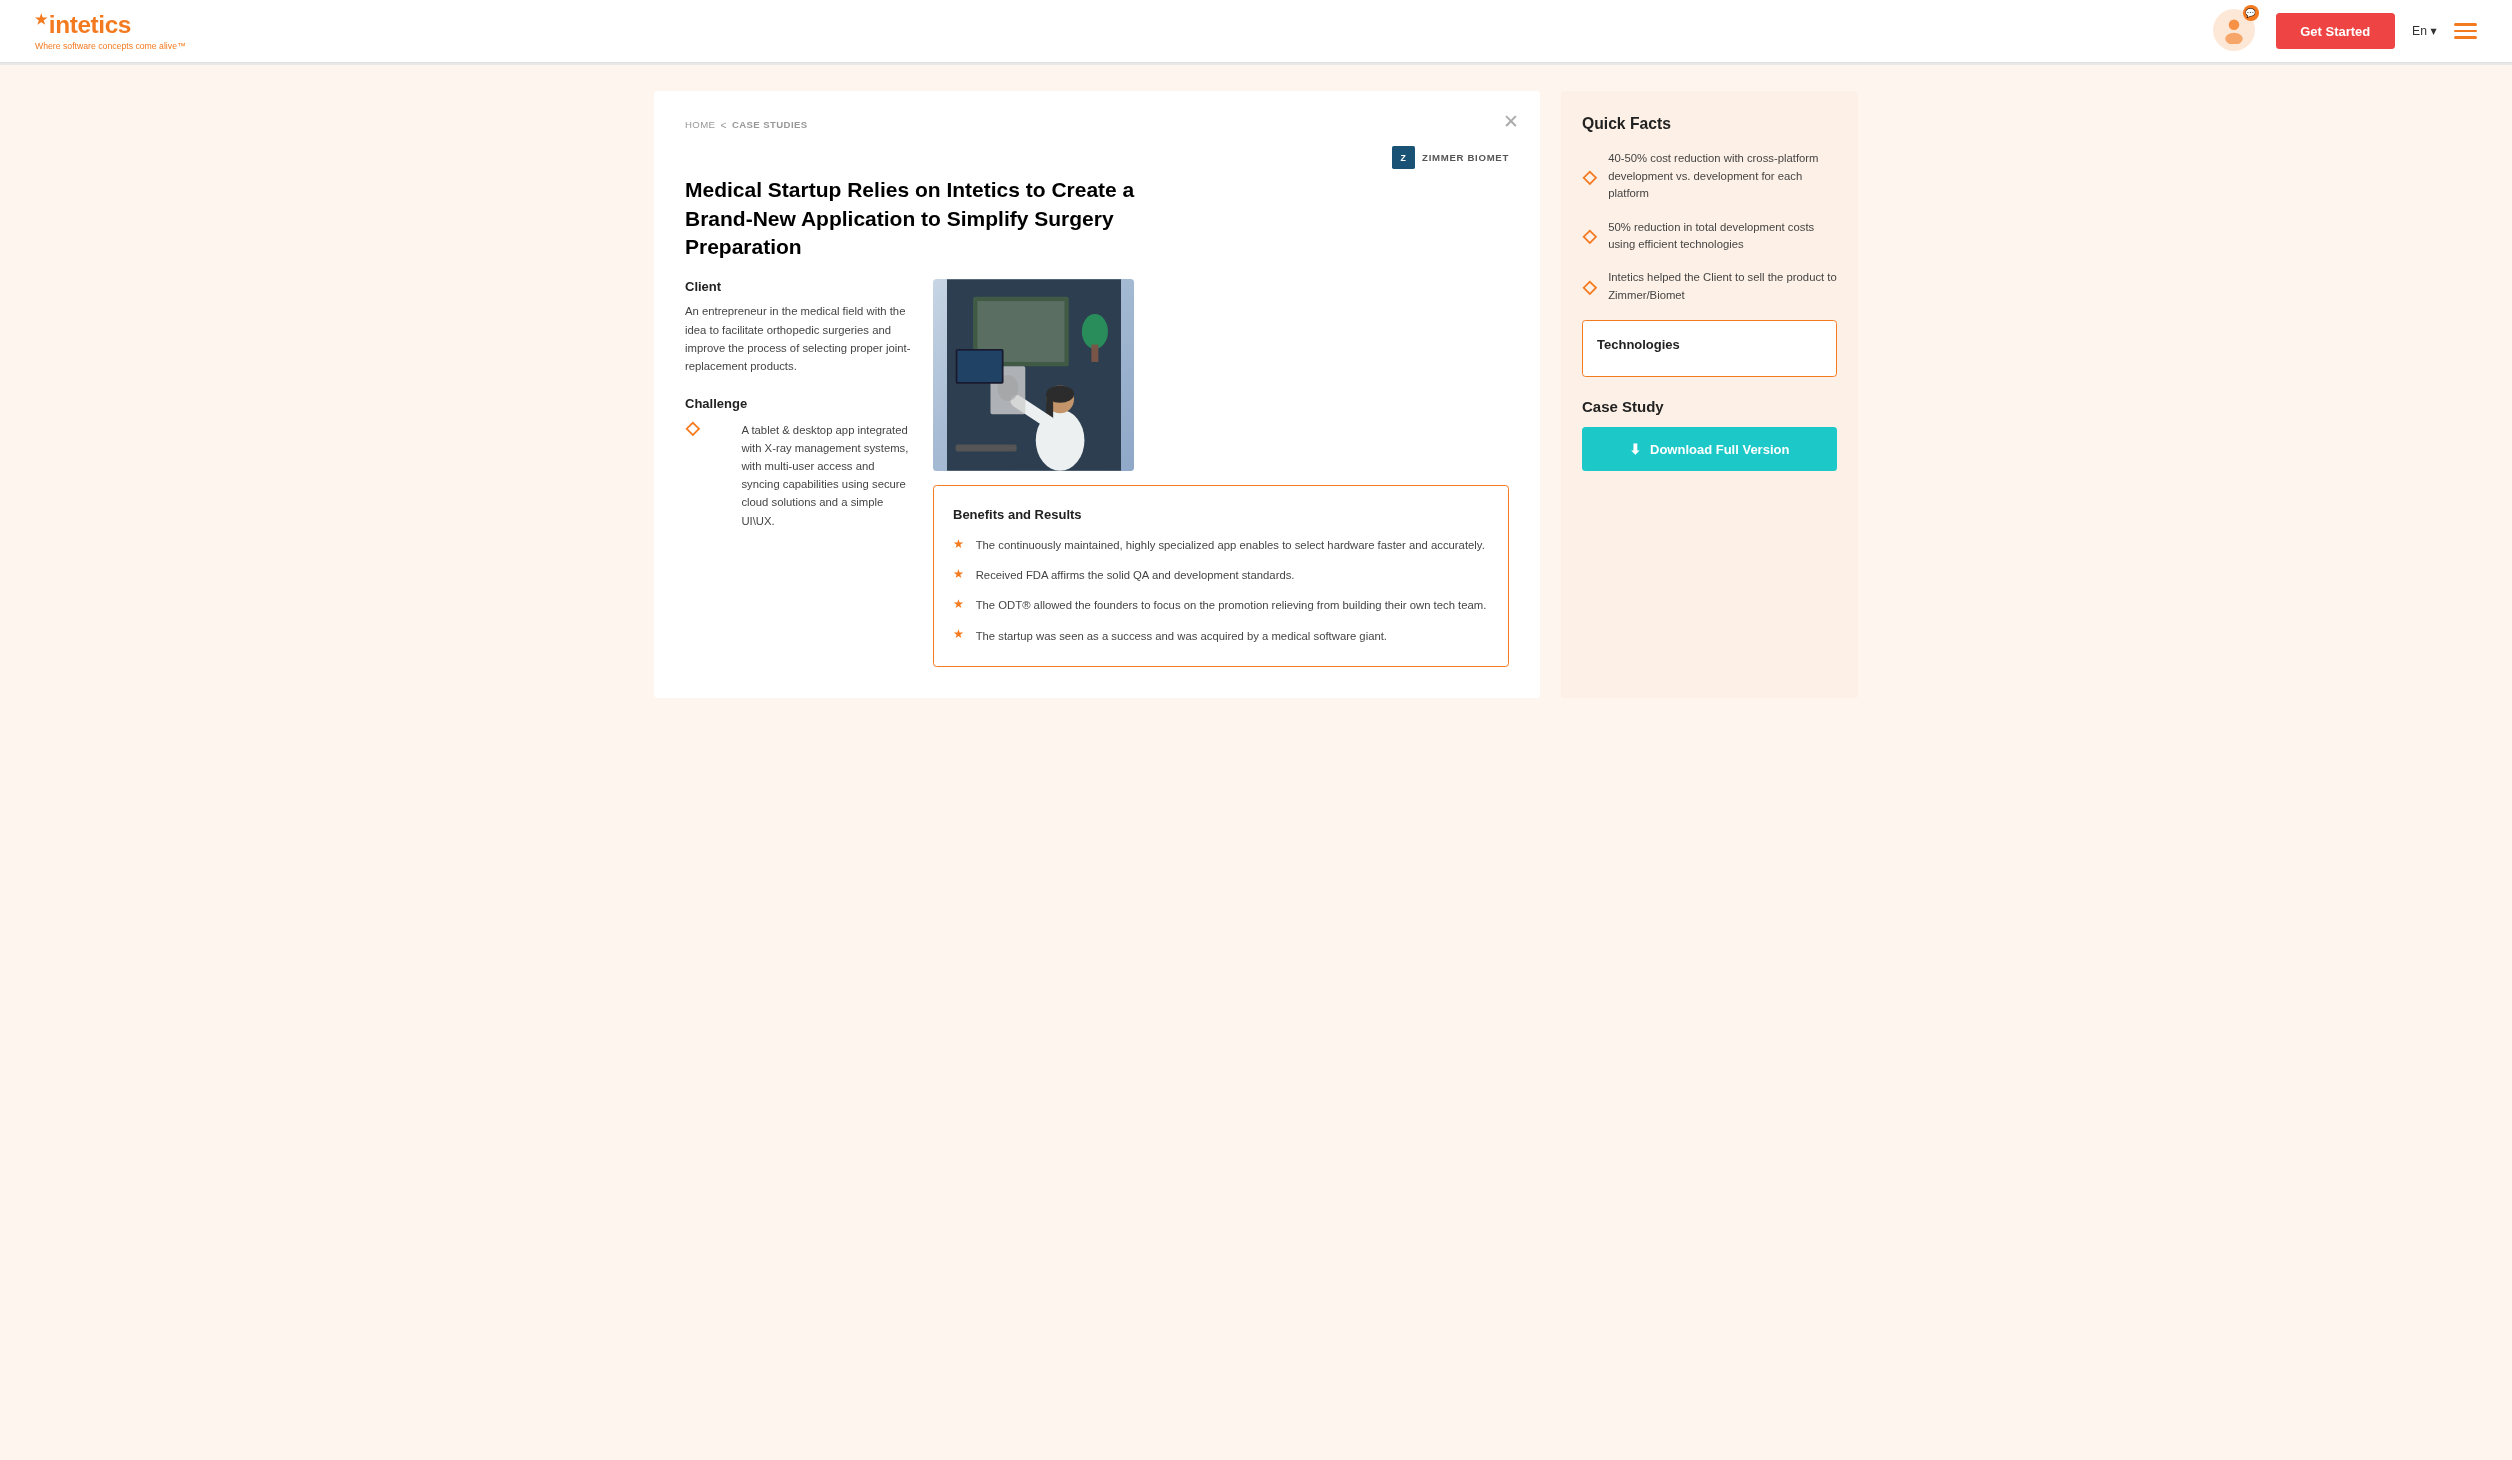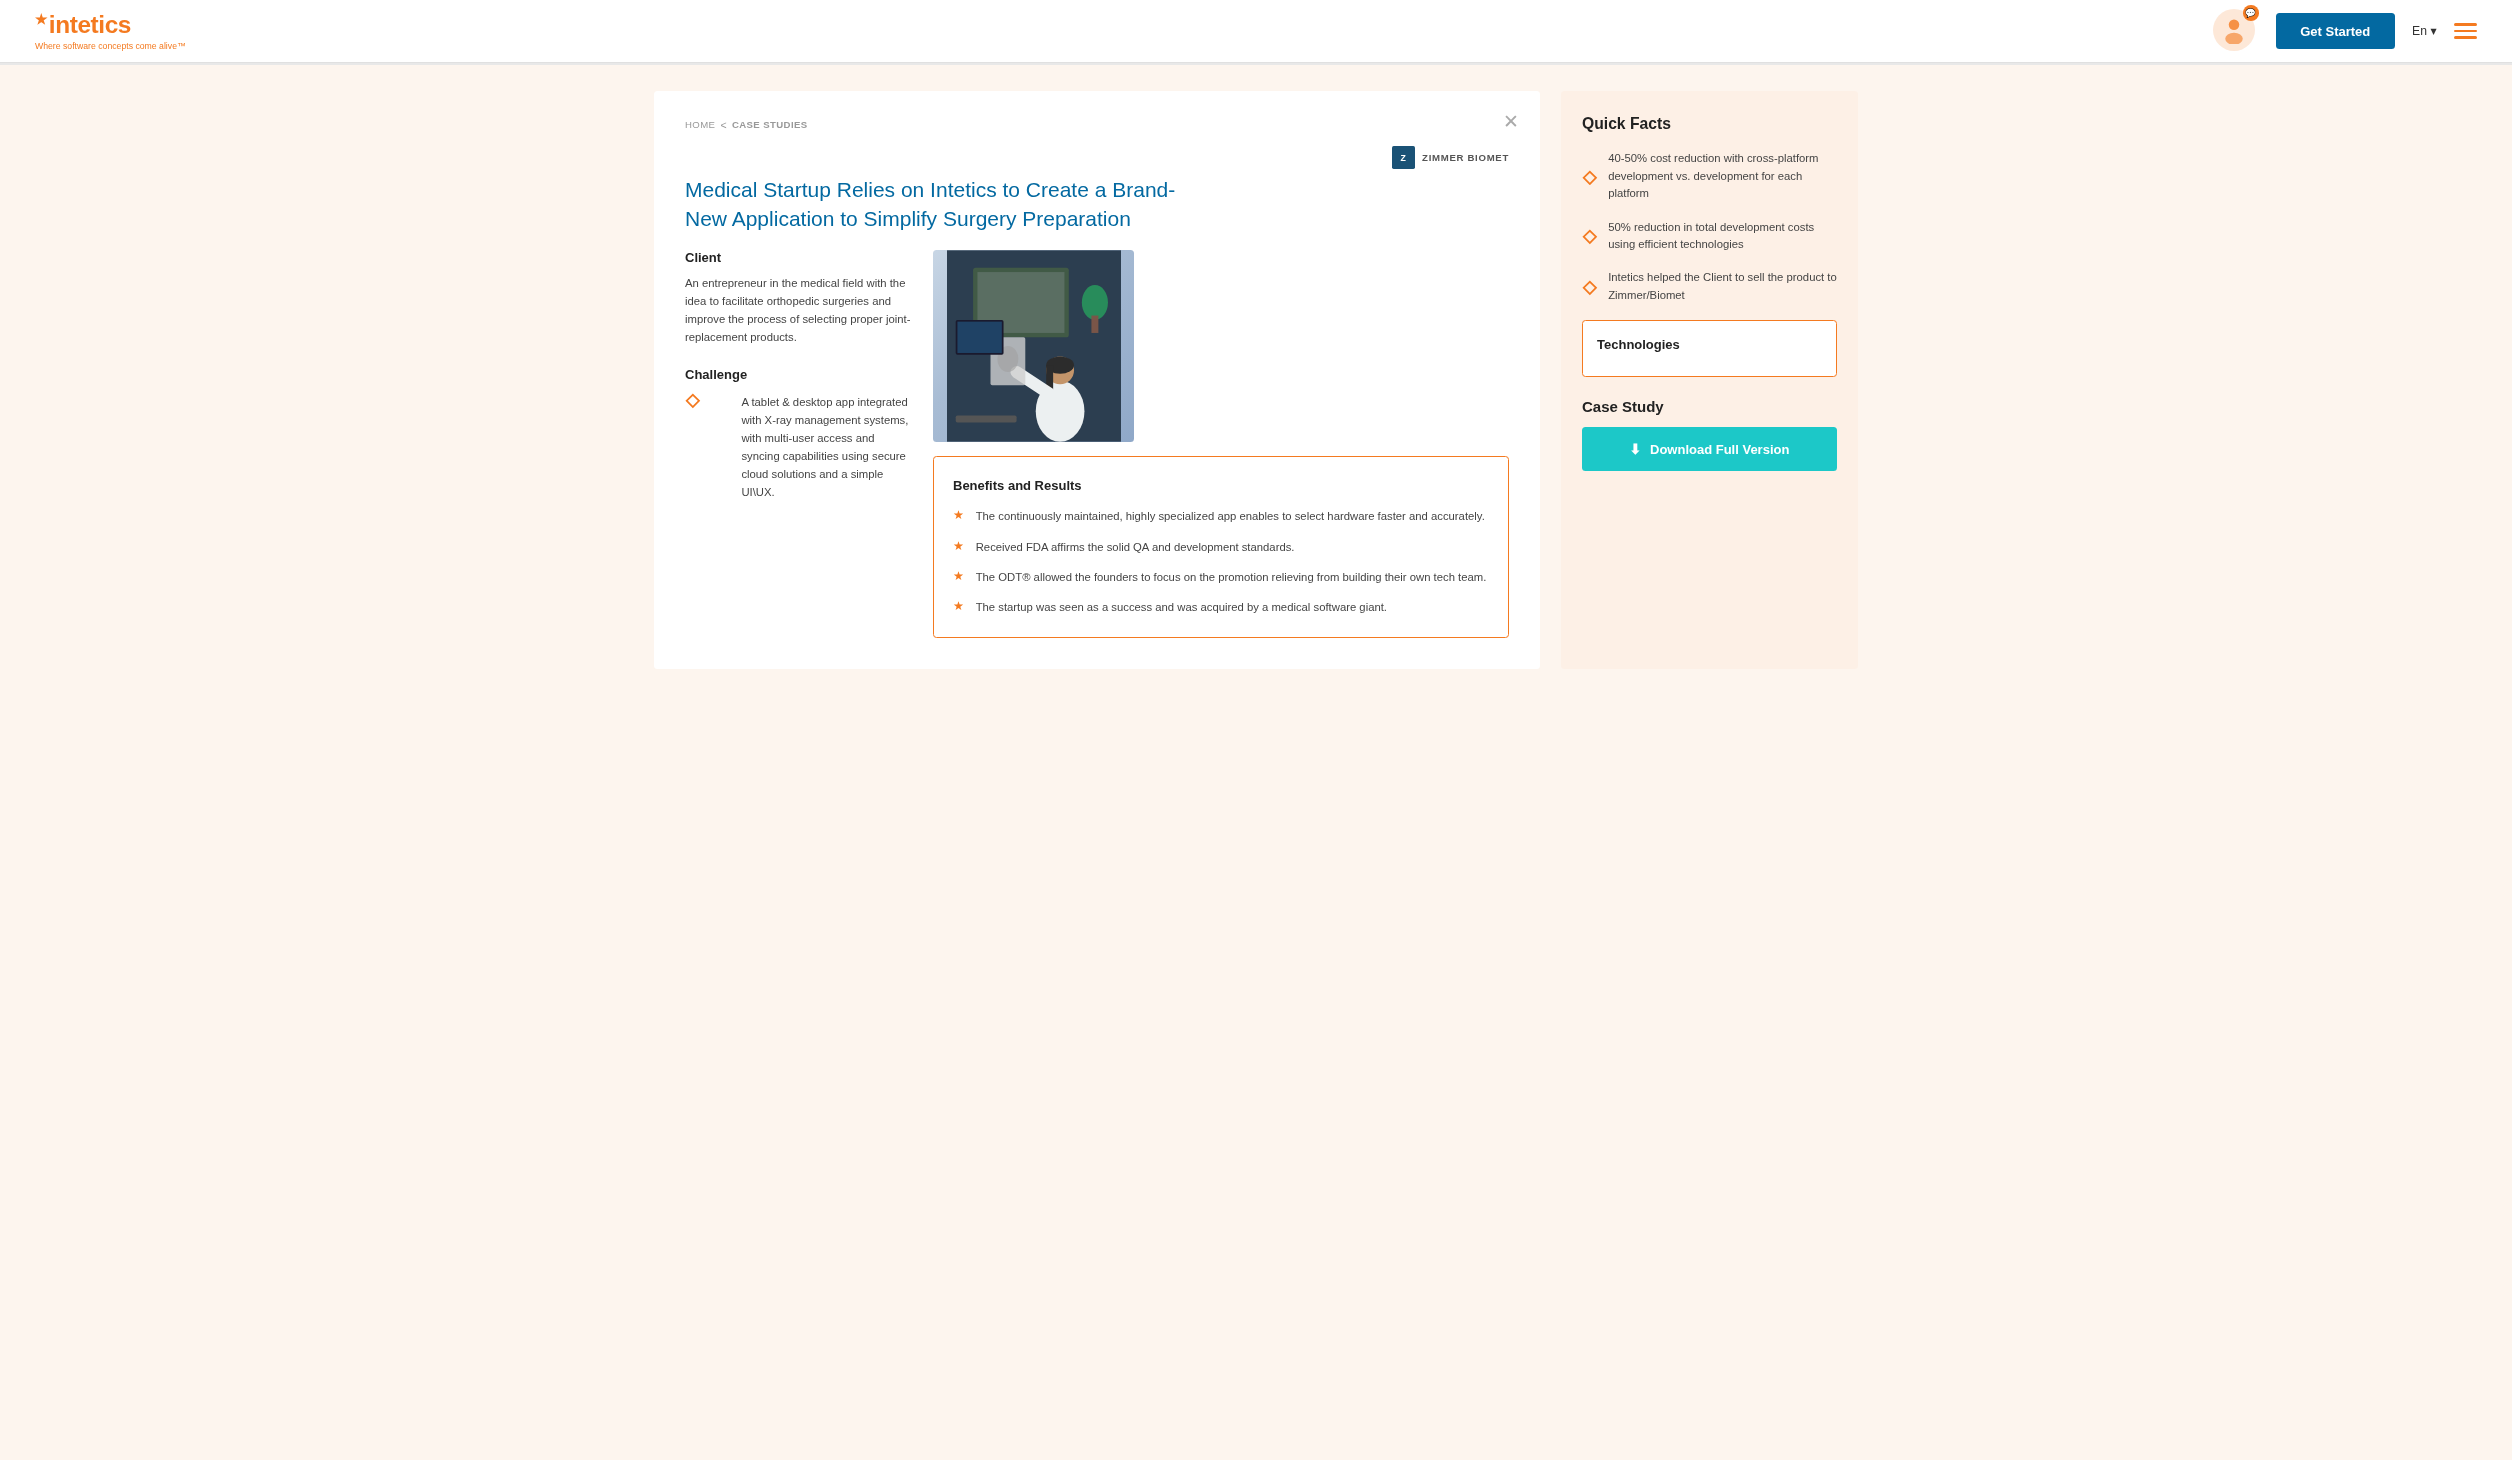--- a/index.html
+++ b/index.html
@@ -69,21 +69,21 @@
       border-radius: 50%;
       width: 15.7px;
       height: 15.7px;
       display: flex;
       align-items: center;
       justify-content: center;
       color: white;
       font-size: 8.7px;
     }
     .btn-get-started {
-      background: #0369a1;
+      background: #ef4444;
       color: #fff;
       border: none;
       padding: 10.5px 24.4px;
       font-size: 13px;
       font-weight: 600;
       border-radius: 3.5px;
       cursor: pointer;
     }
     .lang-selector {
       font-size: 12.2px;
@@ -157,22 +157,22 @@
       position: absolute;
       top: 21px;
       right: 21px;
       font-size: 19px;
       color: #aaa;
       cursor: pointer;
       line-height: 1;
     }
     .article-title {
       font-size: 21px;
-      font-weight: 400;
-      color: #0369a1;
+      font-weight: 700;
+      color: #000000;
       line-height: 1.35;
       margin-bottom: 17.4px;
       max-width: 506px;
     }
 
     .two-col {
       display: grid;
       grid-template-columns: 227px 1fr;
       gap: 21px;
       margin-top: 8.7px;

